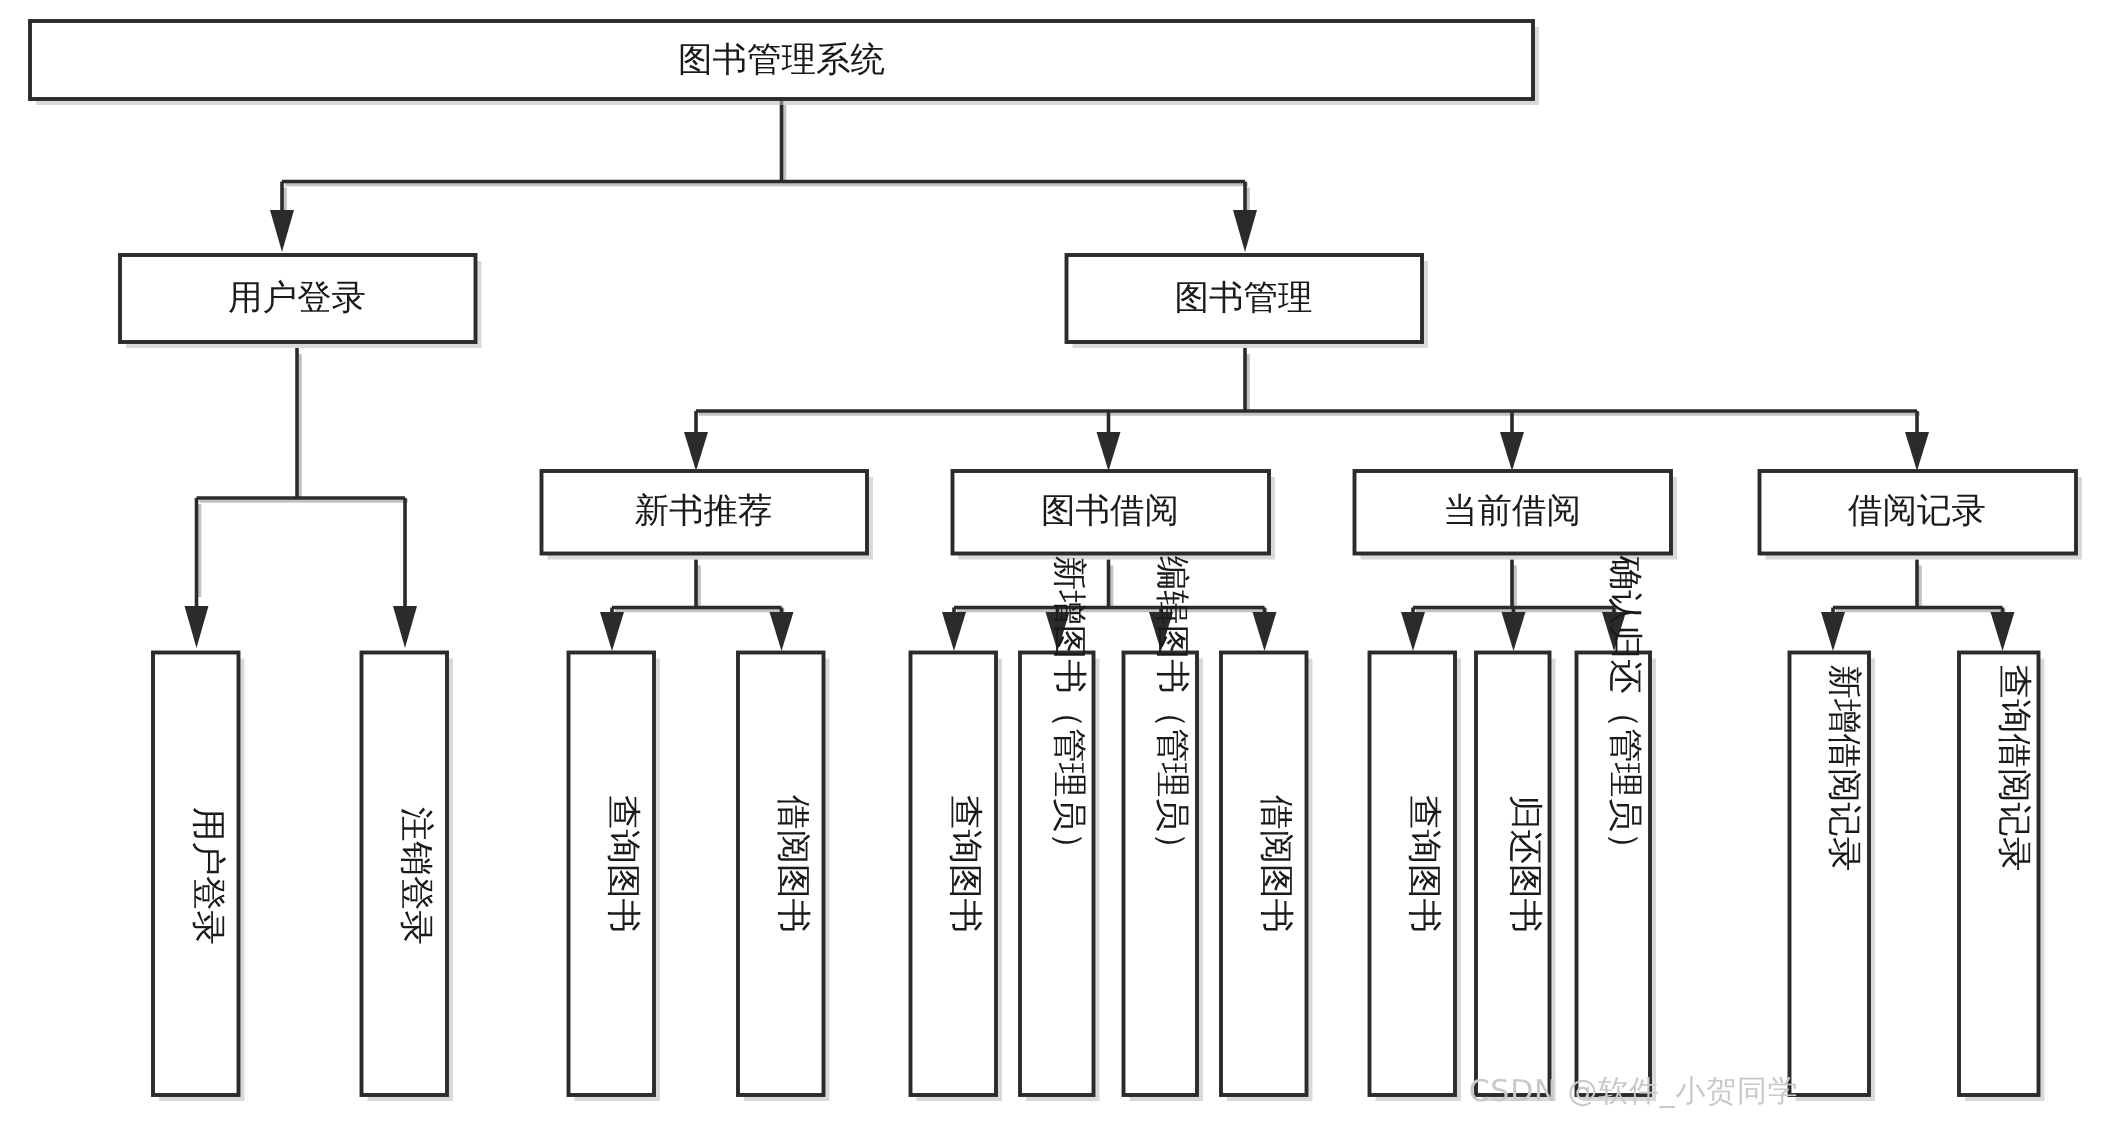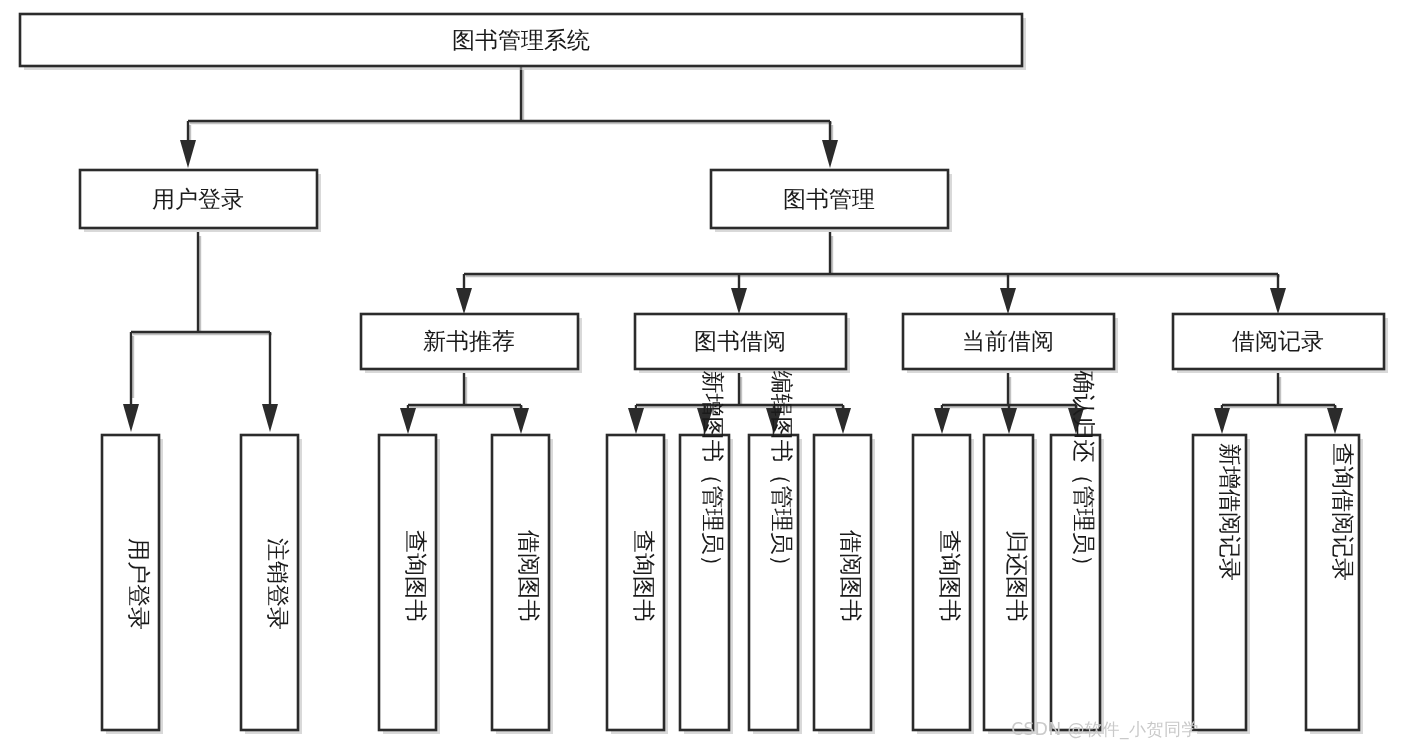--- a/index.html
+++ b/index.html
@@ -60,21 +60,21 @@
     fill: #1a1a1a;
     font-family: "DejaVu Sans", "Liberation Sans", sans-serif;
     font-size: 23px;
     text-anchor: middle;
   }
   .watermark {
     position: absolute;
     right: 12px;
     bottom: 6px;
     font-family: "DejaVu Sans", "Liberation Sans", sans-serif;
-    font-size: 17px;
+    font-size: 20px;
     color: #c9c9c9;
     letter-spacing: 0.5px;
     white-space: nowrap;
     pointer-events: none;
   }
 </style>
 </head>
 <body>
 
 <div id="diagram-root">

